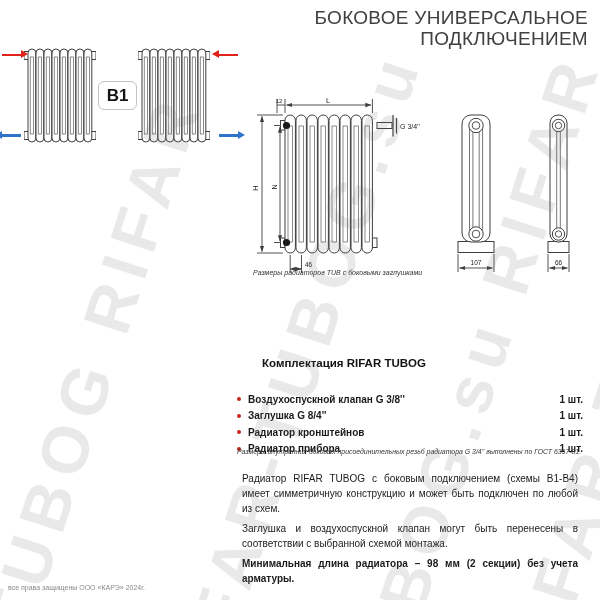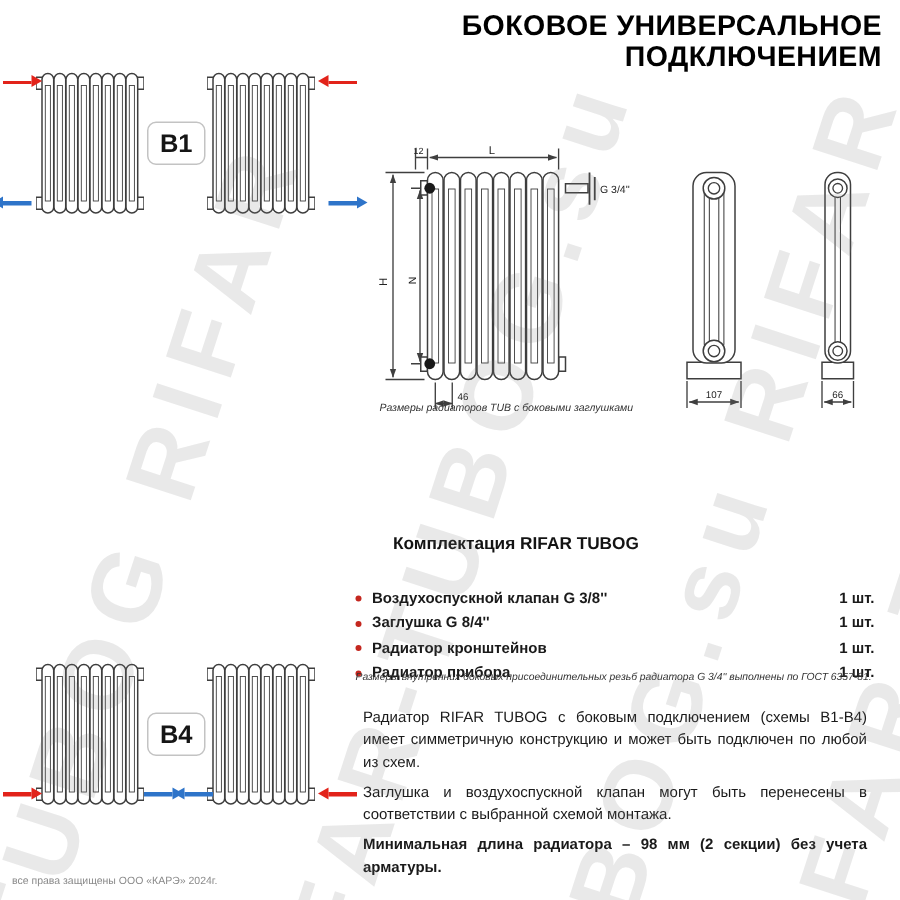--- a/index.html
+++ b/index.html
@@ -5,22 +5,22 @@
   html,body{margin:0;padding:0;background:#fff;}
   #page{position:relative;width:600px;height:600px;background:#fff;overflow:hidden;
         font-family:"Liberation Sans",sans-serif;color:#111;}
 
   
   .wm{position:absolute;font-weight:bold;font-size:66px;letter-spacing:10px;
       color:rgba(120,120,120,0.16);transform-origin:0 0;transform:rotate(-72deg);
       white-space:nowrap;pointer-events:none;z-index:5;}
 
   
-  .title{position:absolute;top:7px;right:12px;text-align:right;font-weight:bold;
-         font-size:19px;line-height:21px;letter-spacing:.3px;color:#000000;z-index:2;}
+  .title{position:absolute;top:7px;right:12px;text-align:right;font-weight:normal;
+         font-size:19px;line-height:21px;letter-spacing:.3px;color:#404040;z-index:2;}
 
   
   .scheme{position:absolute;left:0;width:240px;height:95px;z-index:2;}
   .rad{position:absolute;top:0;}
   .rad.l{left:24px;} .rad.r{left:138px;}
   .tag{position:absolute;left:98px;top:33px;width:37px;height:27px;border:1.2px solid #c3c3c3;
        border-radius:6px;background:#fff;display:flex;align-items:center;justify-content:center;
        font-weight:bold;font-size:17px;color:#151515;}
   .ar{position:absolute;width:19px;height:2.6px;background:currentColor;}
   .ar.right::after{content:"";position:absolute;left:100%;top:-3.1px;
@@ -109,33 +109,20 @@
       </svg>
     <div class="tag">B1</div>
     <div class="ar red right t p-outl"></div>
     <div class="ar blue left b p-outl"></div>
     <div class="ar red left t p-outr"></div>
     <div class="ar blue right b p-outr"></div>
   </div>
 
 
 
-  <div class="scheme" style="top:442px">
-    <svg class="rad l" width="72" height="95">
-        <use href="#rad8"></use>
-      </svg>
-    <svg class="rad r" width="72" height="95">
-        <use href="#rad8"></use>
-      </svg>
-    <div class="tag">B4</div>
-    <div class="ar red right b p-outl"></div>
-    <div class="ar blue right b p-inl"></div>
-    <div class="ar blue left b p-inr"></div>
-    <div class="ar red left b p-outr"></div>
-  </div>
 
   <svg class="front" width="178" height="192" viewBox="0 0 178 192">
     <defs>
       <marker id="ah" viewBox="0 0 10 10" refX="9" refY="5" markerWidth="7" markerHeight="7" orient="auto-start-reverse">
         <path d="M0 1.6 L9.6 5 L0 8.4 z" fill="#3f3f3f"></path>
       </marker>
     </defs>
     <g stroke="#3f3f3f" fill="none" stroke-width="0.9">
 
       <line x1="35" y1="18" x2="35" y2="4"></line>

